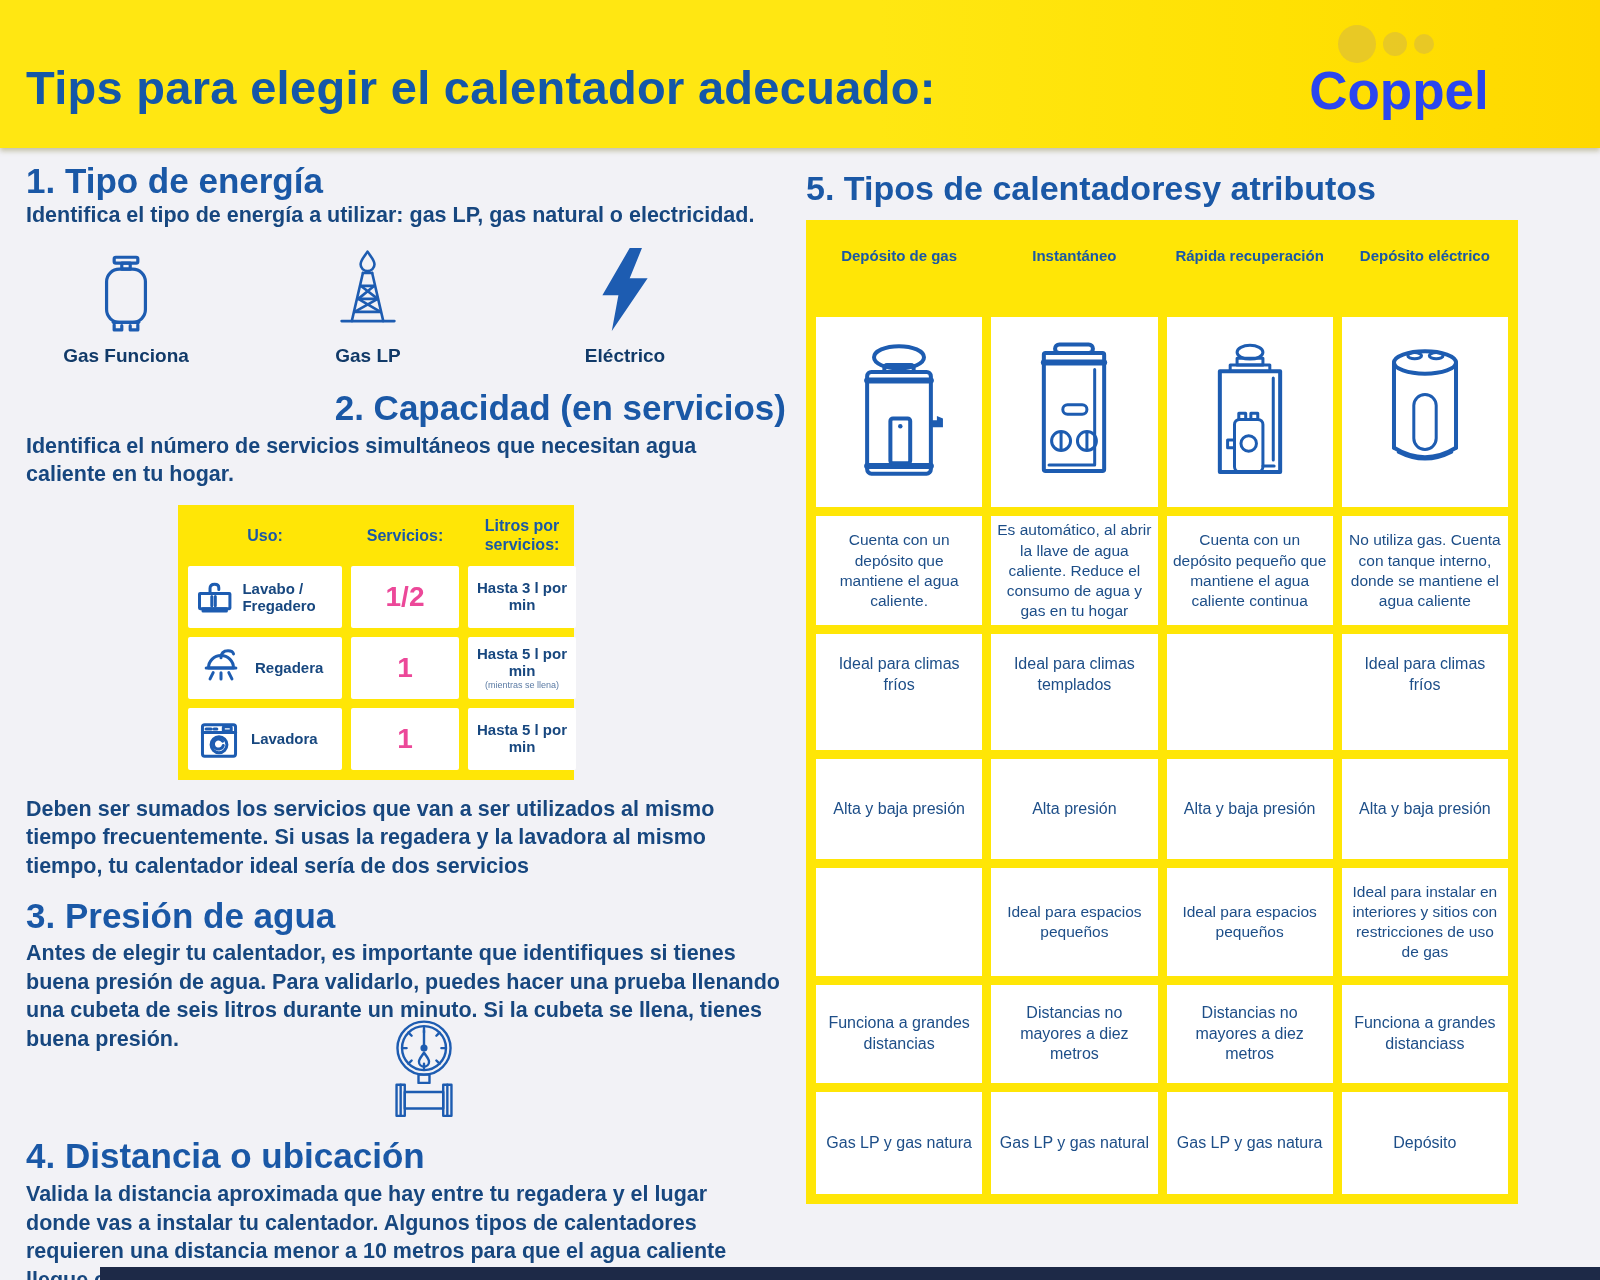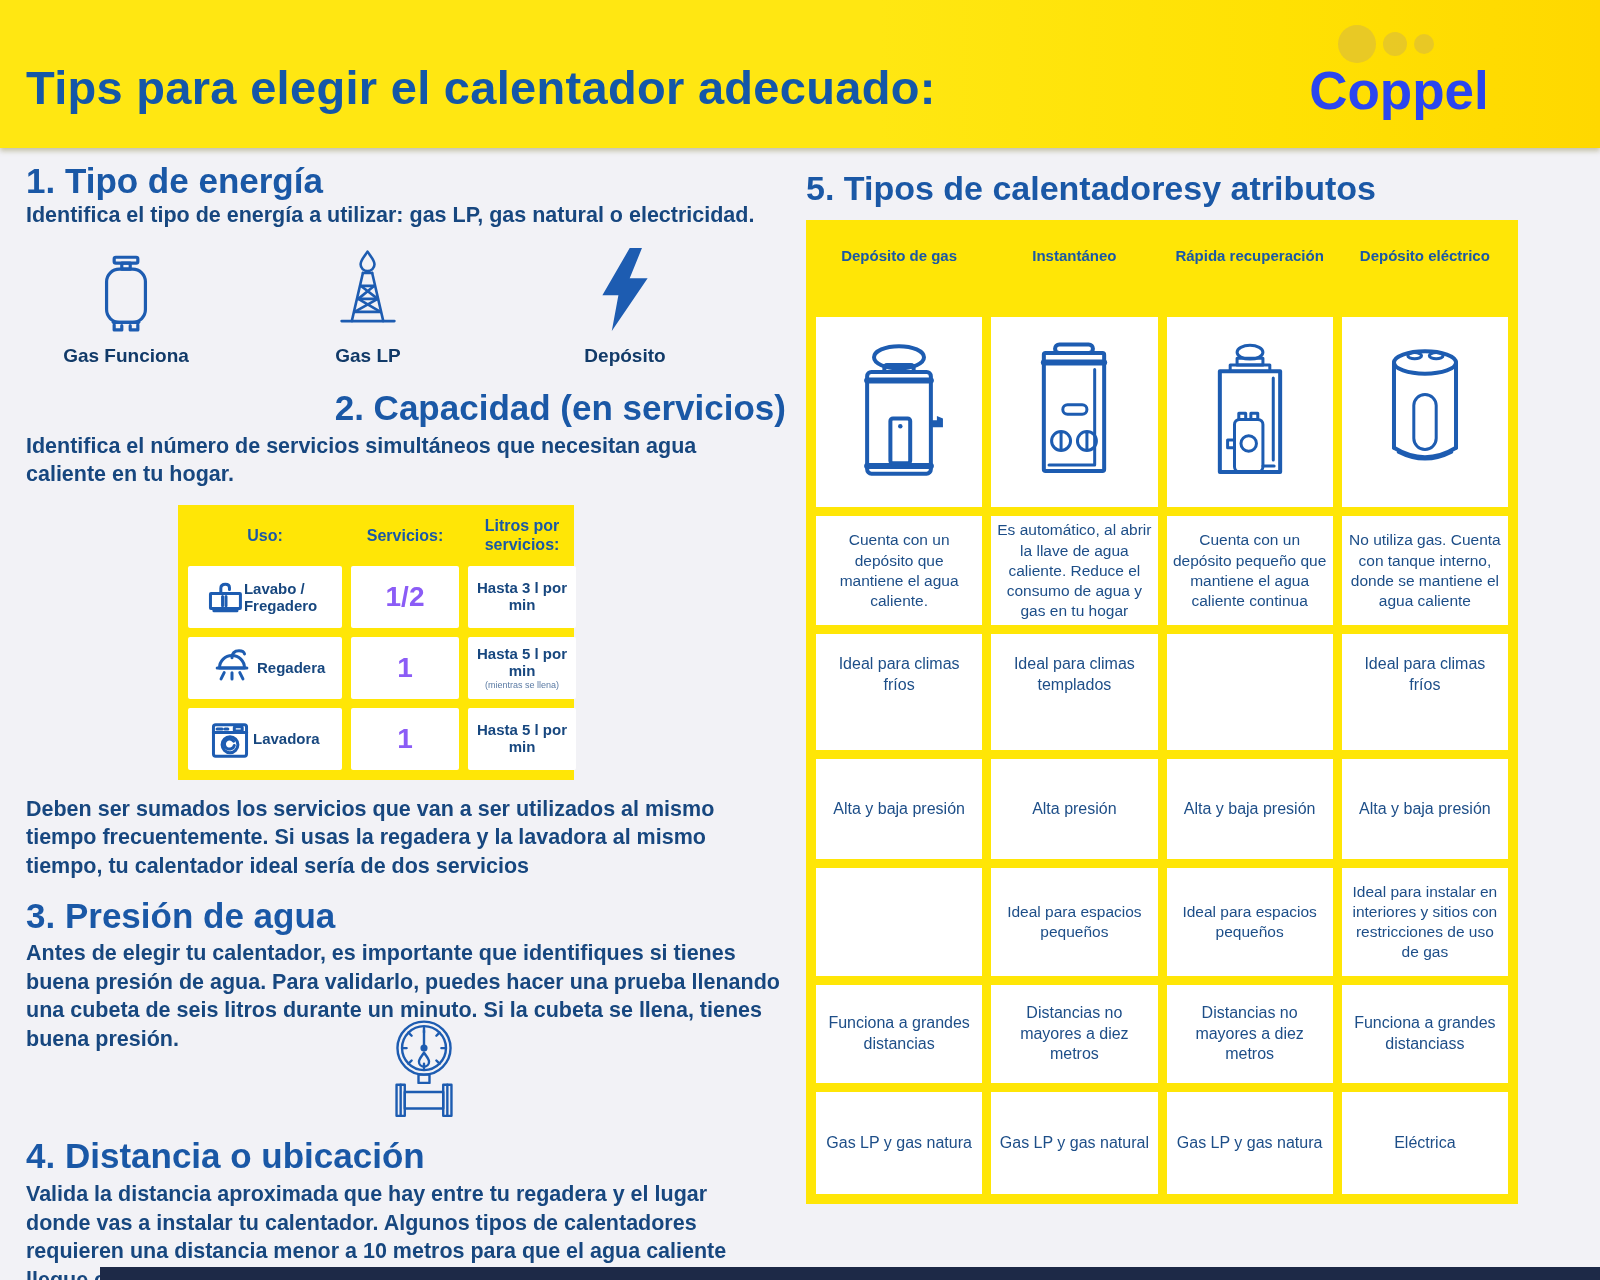--- a/index.html
+++ b/index.html
@@ -42,23 +42,23 @@
   .cap-intro { max-width:712px; margin-top:4px; }
 
   .cap-table {
     margin:16px 0 0 152px; width:396px; background:#ffe606; padding:10px;
     display:grid; grid-template-columns:154px 108px 108px; gap:9px;
   }
   .cap-th { color:#1a58a6; font-weight:bold; font-size:16px; text-align:center;
             display:flex; align-items:center; justify-content:center; line-height:1.15; min-height:42px; }
   .cap-cell { background:#fff; border-radius:2px; min-height:62px;
               display:flex; align-items:center; justify-content:center; text-align:center; }
-  .cap-use { justify-content:flex-start; padding-left:19px; text-align:left; }
+  .cap-use { justify-content:flex-start; gap:9px; padding-left:8px; text-align:left; }
   .cap-use .lbl { font-size:15px; font-weight:bold; color:#17477f; line-height:1.15; }
-  .cap-num { font-size:28px; font-weight:bold; color:#8b5cf6; }
+  .cap-num { font-size:28px; font-weight:bold; color:#ec4899; }
   .cap-lit { flex-direction:column; font-size:15px; font-weight:bold; color:#17477f; line-height:1.15; }
   .cap-lit .note { font-size:9px; font-weight:normal; color:#5b7ba4; margin-top:1px; }
 
   .footnote { margin-top:15px; max-width:745px; }
   .press-h { margin-top:16px; }
   .press-body { margin-top:4px; max-width:758px; }
   .gauge-wrap { height:74px; margin:-36px 0 0 352px; }
   .dist-h { margin-top:46px; }
   .dist-body { margin-top:4px; max-width:745px; }
 
@@ -128,21 +128,21 @@
           <path d="M40 42 H54 M37 56 H58 M33 70 H61"></path>
           <path d="M40 42 L58 56 M54 42 L37 56 M37 56 L61 70 M58 56 L33 70"></path>
           <path d="M19 80 H76"></path>
         </svg>
         <span class="lbl">Gas LP</span>
       </div>
       <div class="energy-item e3">
         <svg class="ic" width="66" height="90" viewBox="0 0 70 95">
           <path fill="#1d5cb1" d="M40 3 L11 53 H28 L21 91 L59 35 H40 L53 3 Z"></path>
         </svg>
-        <span class="lbl">Depósito</span>
+        <span class="lbl">Eléctrico</span>
       </div>
     </div>
 
     <div class="sec-h cap-h">2. Capacidad (en servicios)</div>
     <p class="body-txt cap-intro">Identifica el número de servicios simultáneos que necesitan agua caliente en tu hogar.</p>
 
     <div class="cap-table">
       <div class="cap-th">Uso:</div>
       <div class="cap-th">Servicios:</div>
       <div class="cap-th">Litros por servicios:</div>
@@ -303,18 +303,18 @@
       <div class="t-cell r-space">Ideal para instalar en interiores y sitios con restricciones de uso de gas</div>
 
       <div class="t-cell r-dist">Funciona a grandes distancias</div>
       <div class="t-cell r-dist">Distancias no mayores a diez metros</div>
       <div class="t-cell r-dist">Distancias no mayores a diez metros</div>
       <div class="t-cell r-dist">Funciona a grandes distanciass</div>
 
       <div class="t-cell r-energy">Gas LP y gas natura</div>
       <div class="t-cell r-energy">Gas LP y gas natural</div>
       <div class="t-cell r-energy">Gas LP y gas natura</div>
-      <div class="t-cell r-energy">Eléctrica</div>
+      <div class="t-cell r-energy">Depósito</div>
     </div>
   </section>
 
   <div class="footer-bar"></div>
 </div>
 
 </body></html>

